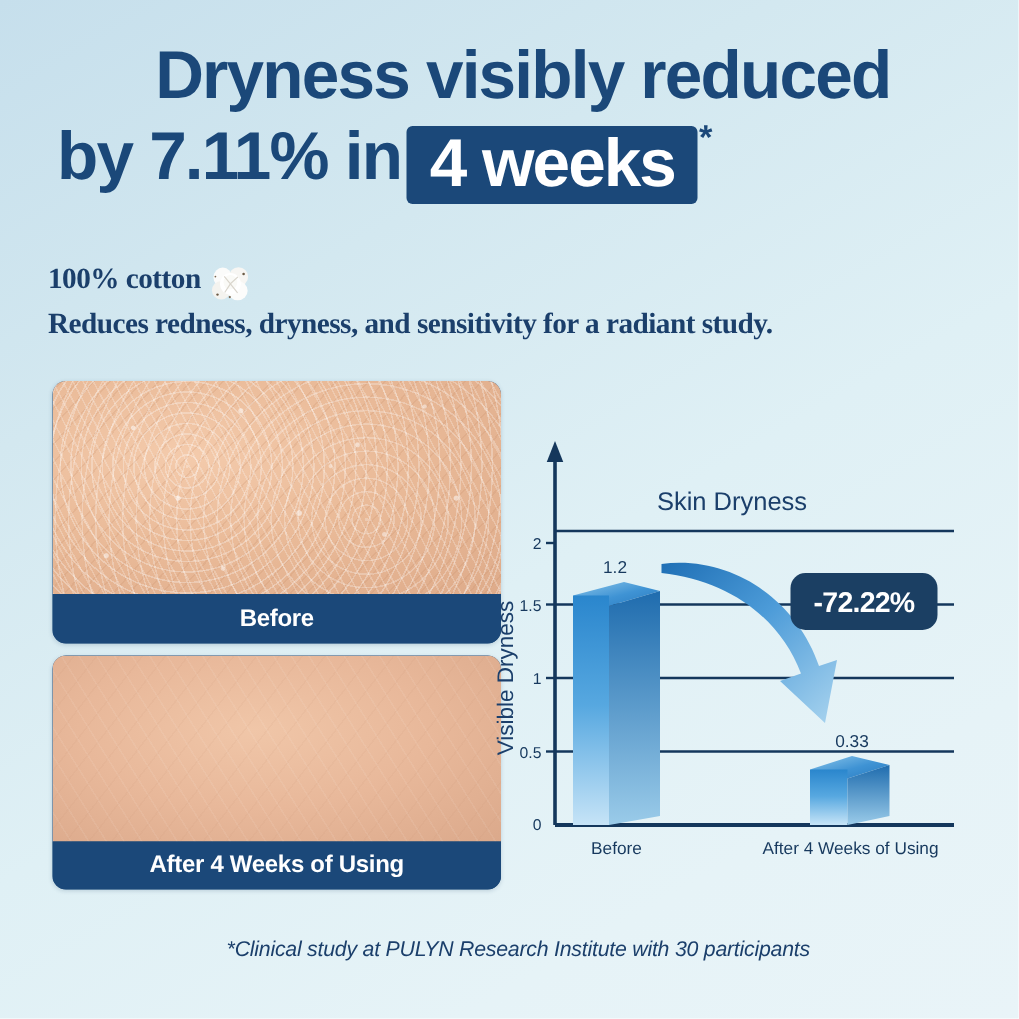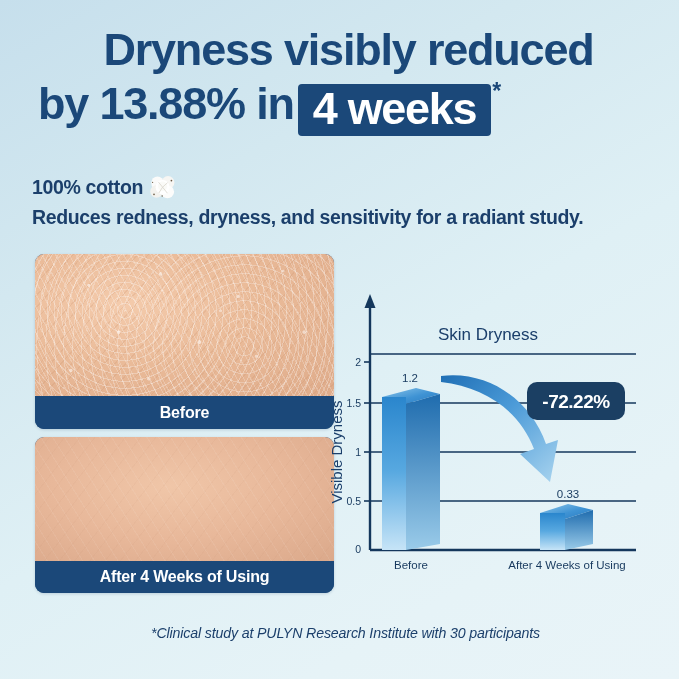--- a/index.html
+++ b/index.html
@@ -48,21 +48,21 @@
   
   .subtitle {
     position: absolute;
     left: 32px; top: 172px; right: 20px;
     color: #1b3f6b;
     font-weight: 700;
     font-size: 19.5px;
     line-height: 1.55;
     letter-spacing: -0.35px;
   }
-  .subtitle .row { display: flex; align-items: center; white-space: nowrap; }
+  .subtitle .row { display: flex; align-items: flex-end; white-space: nowrap; font-family: Liberation Serif, serif; }
   .cotton-icon {
     display: inline-block;
     width: 30px; height: 26px;
     position: relative;
     margin: 0 3px 0 5px;
     vertical-align: middle;
   }
 
   
   .card {
@@ -143,21 +143,21 @@
     letter-spacing: -0.15px;
   }
   .footnote span { display: block; padding-left: 12px; }
 </style>
 </head>
 <body>
 
 <div class="headline">
   <span class="line1">Dryness visibly reduced</span>
   <span class="line2">
-    <span>by 13.88% in</span><span class="pill">4 weeks</span><span class="asterisk">*</span>
+    <span>by 7.11% in</span><span class="pill">4 weeks</span><span class="asterisk">*</span>
   </span>
 </div>
 
 <div class="subtitle">
   <div class="row">
     <span>100% cotton</span>
     <span class="cotton-icon">
       <svg width="30" height="26" viewBox="0 0 30 26">
         <g>
           <ellipse cx="9.5" cy="9" rx="6.2" ry="6.6" fill="#fbfbfa"></ellipse>

